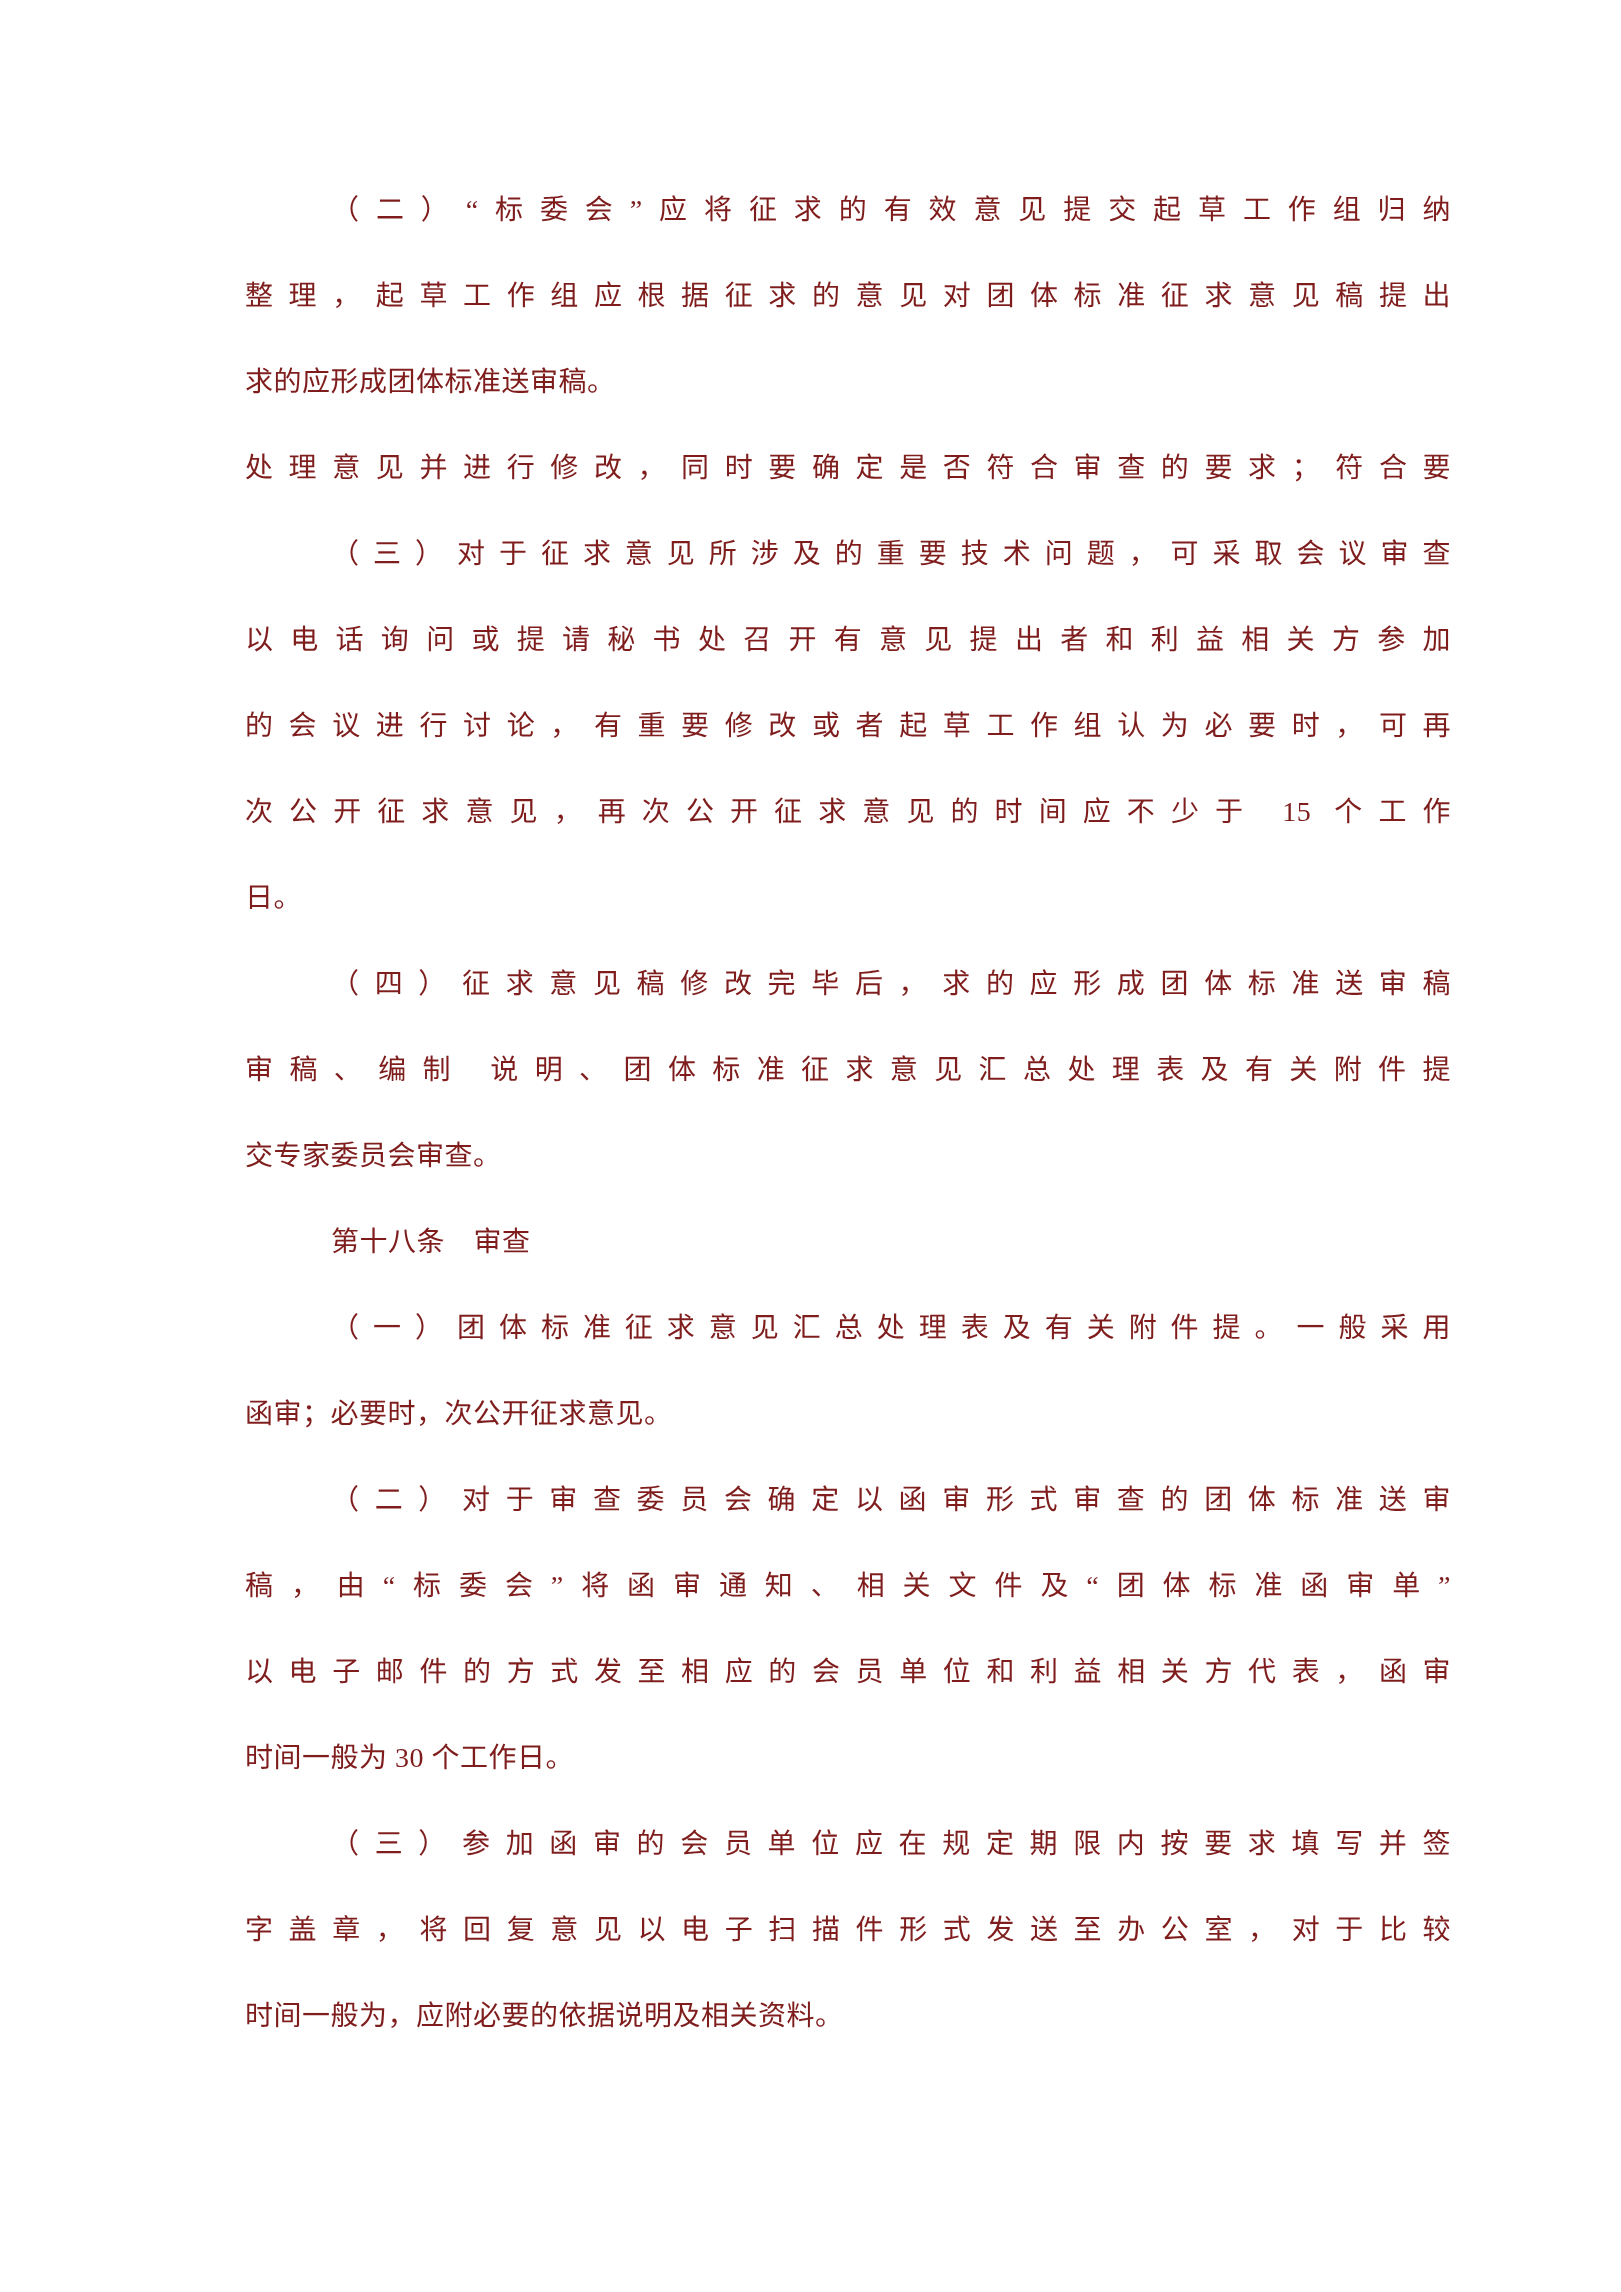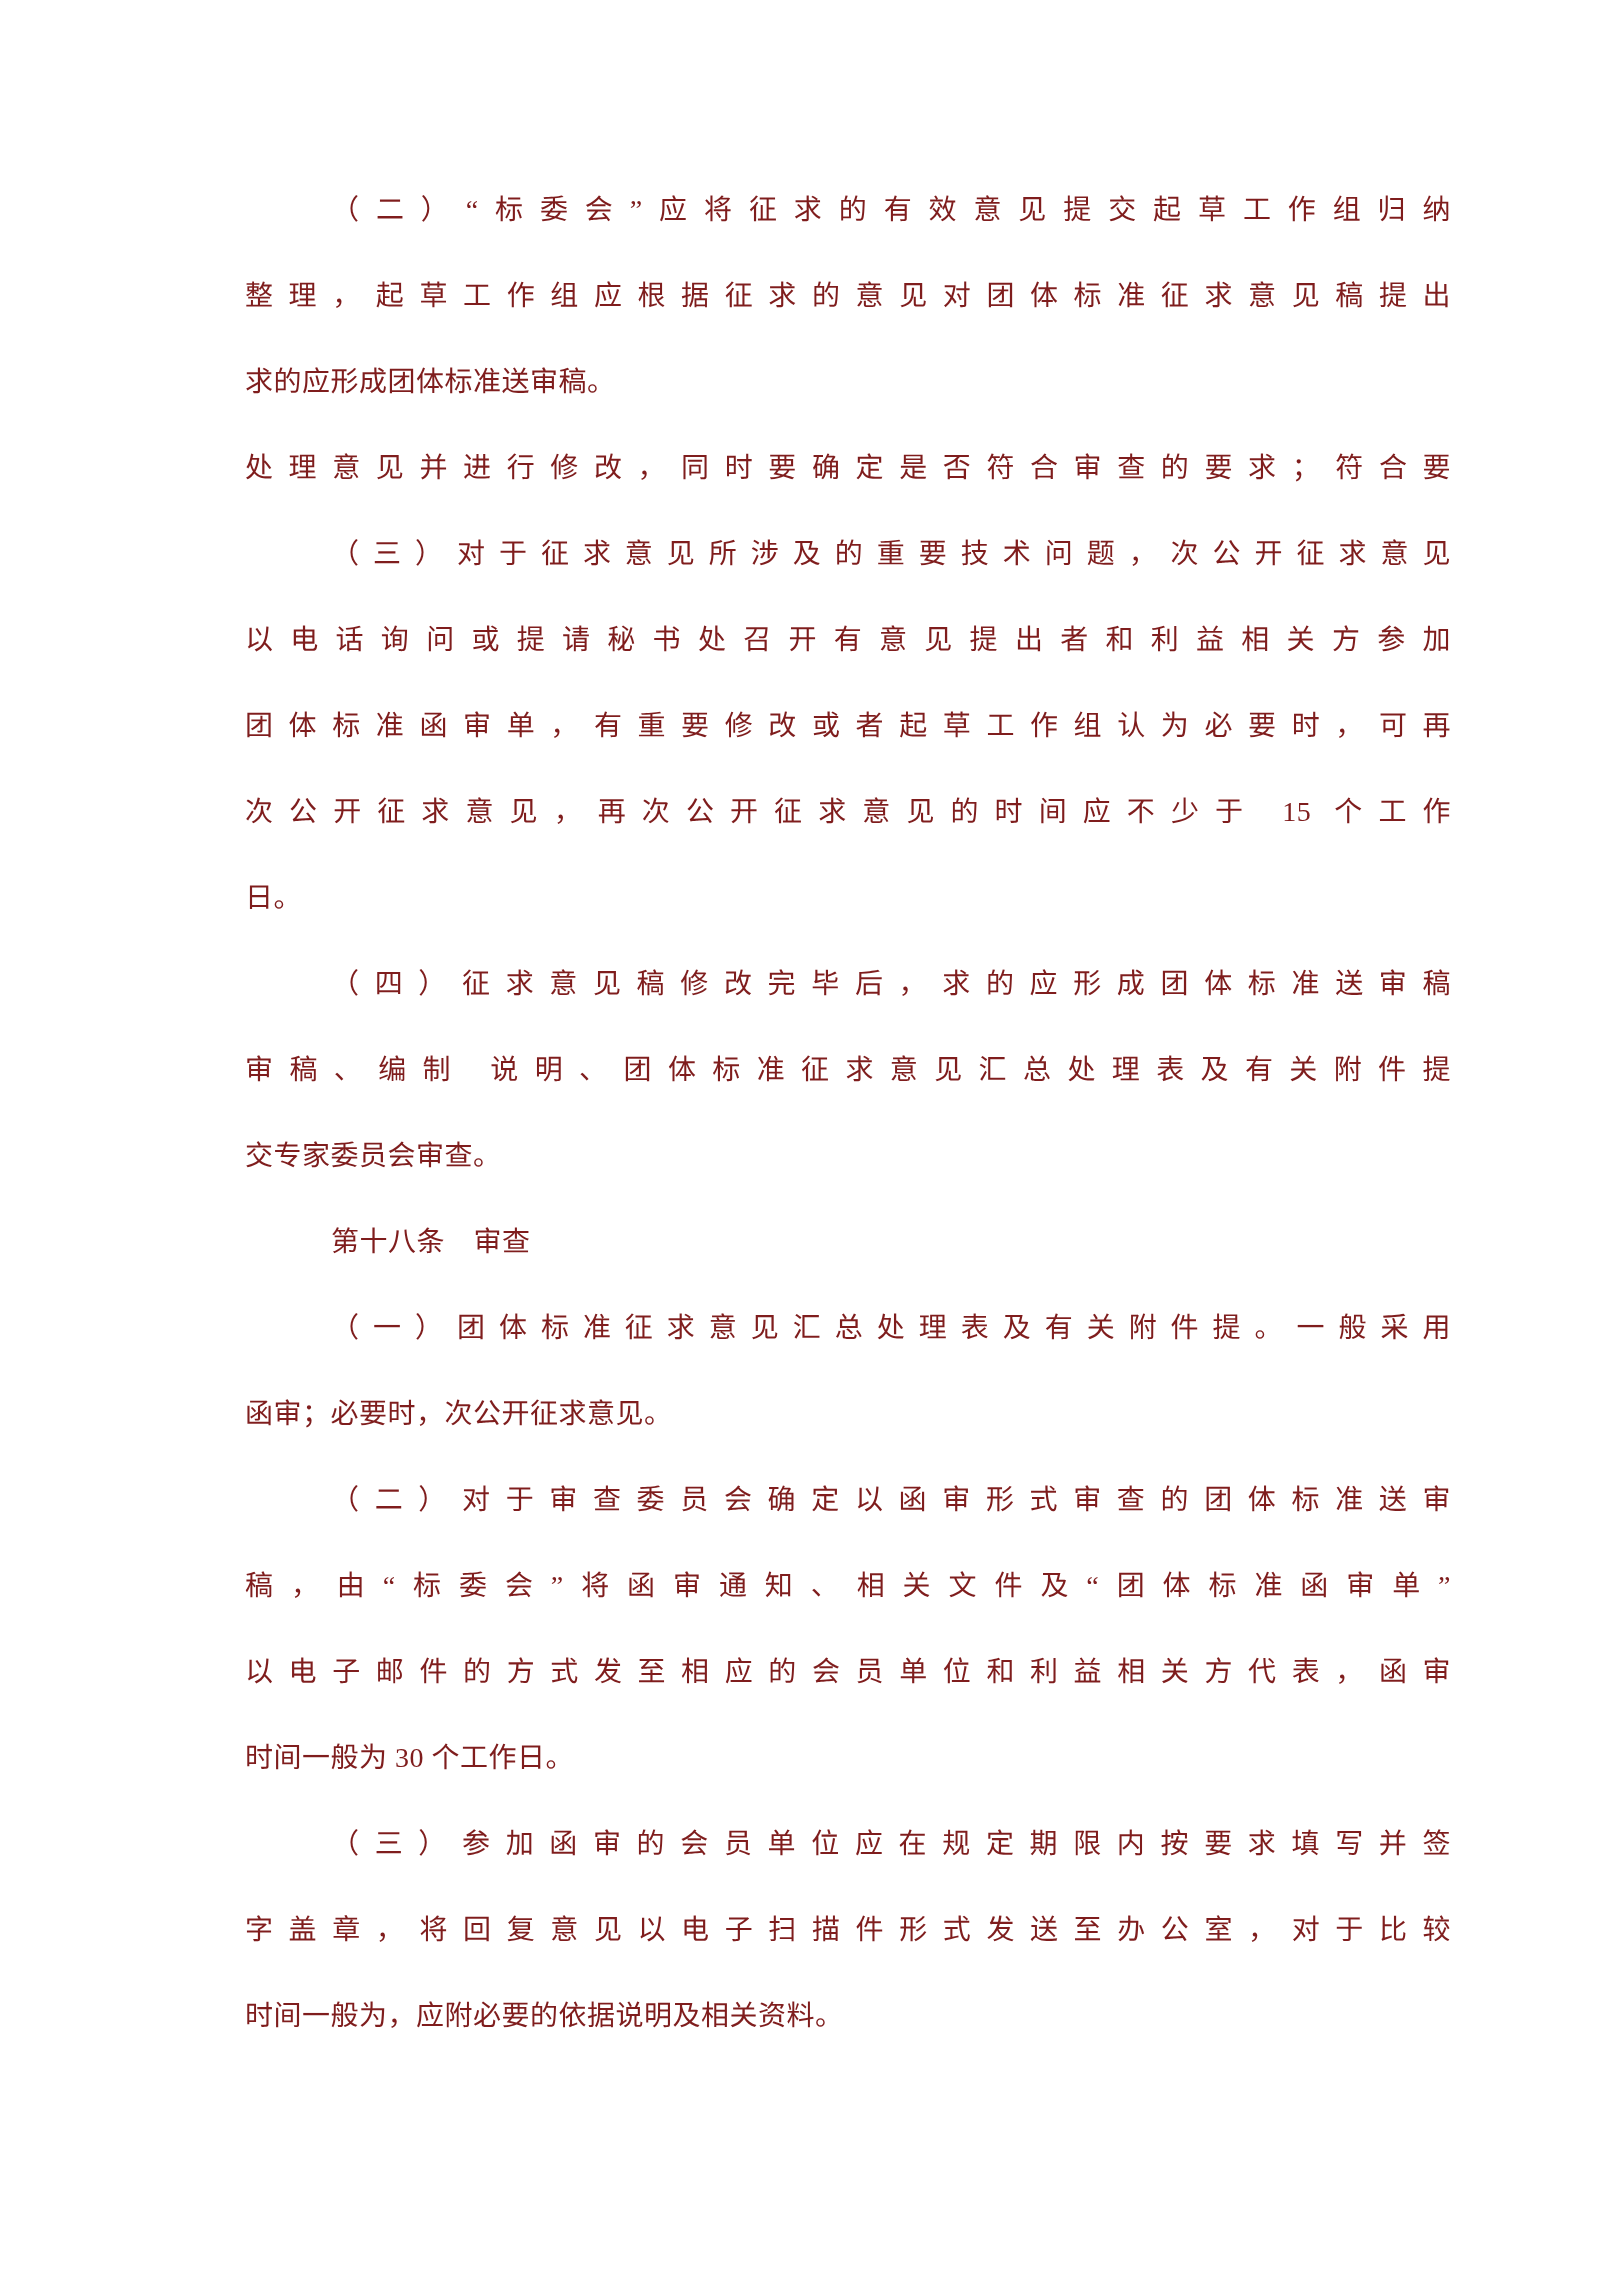--- a/index.html
+++ b/index.html
@@ -46,23 +46,23 @@
 </style>
 </head>
 <body>
 
 <div class="page">
   <div class="textblock">
     <div class="line indent fill">（二）“标委会”应将征求的有效意见提交起草工作组归纳</div>
     <div class="line fill">整理，起草工作组应根据征求的意见对团体标准征求意见稿提出</div>
     <div class="line">求的应形成团体标准送审稿。</div>
     <div class="line fill">处理意见并进行修改，同时要确定是否符合审查的要求；符合要</div>
-    <div class="line indent fill">（三）对于征求意见所涉及的重要技术问题，次公开征求意见</div>
+    <div class="line indent fill">（三）对于征求意见所涉及的重要技术问题，可采取会议审查</div>
     <div class="line fill">以电话询问或提请秘书处召开有意见提出者和利益相关方参加</div>
-    <div class="line fill">团体标准函审单，有重要修改或者起草工作组认为必要时，可再</div>
+    <div class="line fill">的会议进行讨论，有重要修改或者起草工作组认为必要时，可再</div>
     <div class="line fill">次公开征求意见，再次公开征求意见的时间应不少于 15 个工作</div>
     <div class="line">日。</div>
     <div class="line indent fill">（四）征求意见稿修改完毕后，求的应形成团体标准送审稿</div>
     <div class="line fill">审稿、编制 说明、团体标准征求意见汇总处理表及有关附件提</div>
     <div class="line">交专家委员会审查。</div>
     <div class="line indent">第十八条　审查</div>
     <div class="line indent fill">（一）团体标准征求意见汇总处理表及有关附件提。一般采用</div>
     <div class="line">函审；必要时，次公开征求意见。</div>
     <div class="line indent fill">（二）对于审查委员会确定以函审形式审查的团体标准送审</div>
     <div class="line fill">稿，由“标委会”将函审通知、相关文件及“团体标准函审单”</div>

